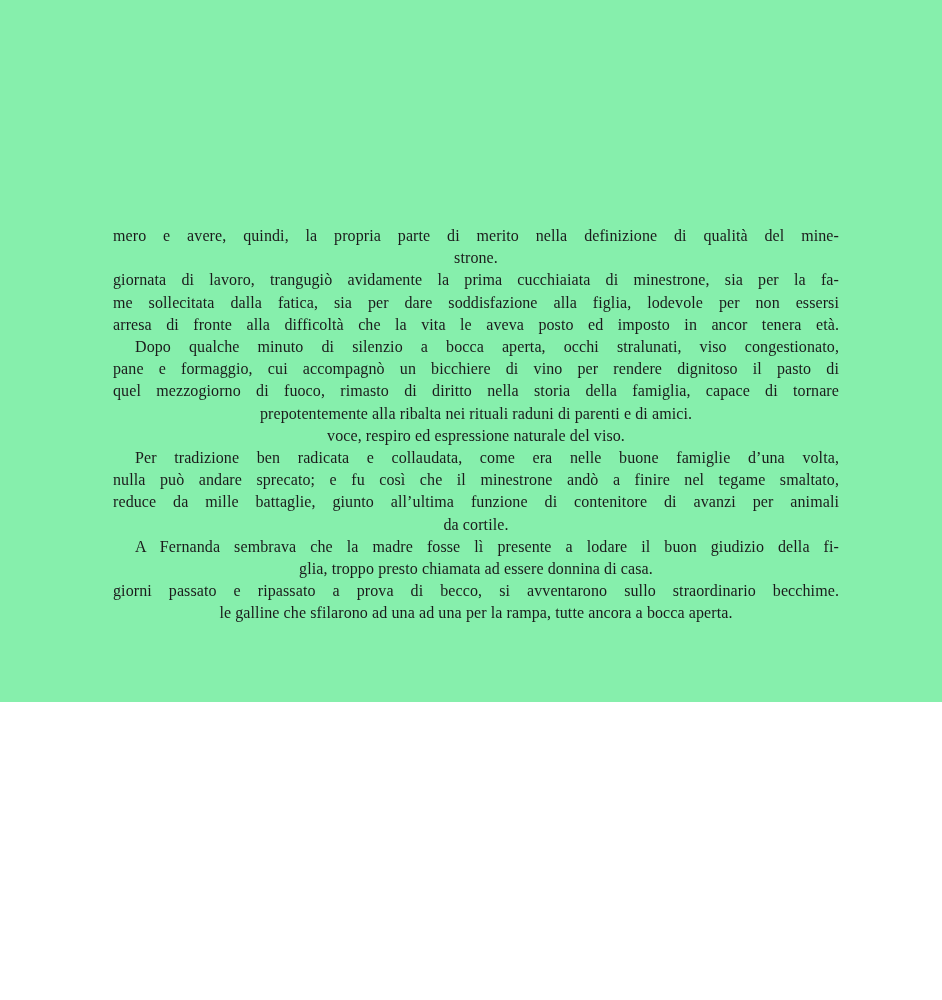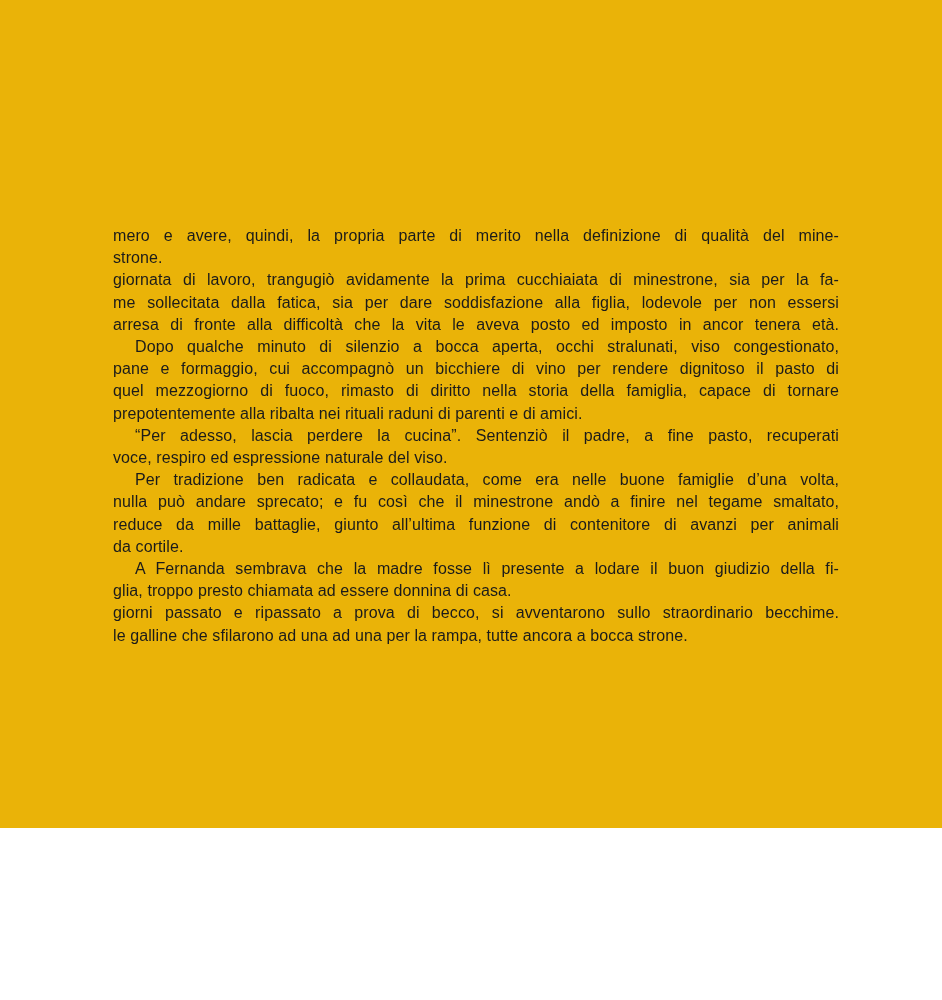--- a/index.html
+++ b/index.html
@@ -3,38 +3,38 @@
 <meta charset="utf-8">
 <style>
   html, body {
     margin: 0;
     padding: 0;
     background: #ffffff;
   }
   .book-page {
     position: relative;
     width: 942px;
-    height: 828px;
-    background: #eab308;
+    height: 702px;
+    background: #86efac;
     overflow: hidden;
-    font-family: Liberation Sans, sans-serif;
+    font-family: Liberation Serif, serif;
     color: #1b1b1b;
   }
   .page-text {
     position: absolute;
     left: 113px;
     top: 225px;
     width: 726px;
     font-size: 16px;
     line-height: 22.2px;
     letter-spacing: 0.1px;
   }
   .para { margin: 0; padding: 0; }
   .ln {
-    text-align: left;
+    text-align: center;
     white-space: normal;
     overflow: hidden;
   }
   .ln.j {
     text-align: justify;
     text-align-last: justify;
   }
   .ln.ind {
     text-indent: 22px;
   }
@@ -65,40 +65,39 @@
     </div>
 
     <div class="para">
       <div class="ln j ind">Dopo qualche minuto di silenzio a bocca aperta, occhi stralunati, viso congestionato,</div>
       <div class="ln j">pane e formaggio, cui accompagnò un bicchiere di vino per rendere dignitoso il pasto di</div>
       <div class="ln j">quel mezzogiorno di fuoco, rimasto di diritto nella storia della famiglia, capace di tornare</div>
       <div class="ln">prepotentemente alla ribalta nei rituali raduni di parenti e di amici.</div>
     </div>
 
     <div class="para">
-      <div class="ln j ind">“Per adesso, lascia perdere la cucina”. Sentenziò il padre, a fine pasto, recuperati</div>
       <div class="ln">voce, respiro ed espressione naturale del viso.</div>
     </div>
 
     <div class="para">
       <div class="ln j ind">Per tradizione ben radicata e collaudata, come era nelle buone famiglie d’una volta,</div>
       <div class="ln j">nulla può andare sprecato; e fu così che il minestrone andò a finire nel tegame smaltato,</div>
       <div class="ln j">reduce da mille battaglie, giunto all’ultima funzione di contenitore di avanzi per animali</div>
       <div class="ln">da cortile.</div>
     </div>
 
     <div class="para">
       <div class="ln j ind">A Fernanda sembrava che la madre fosse lì presente a lodare il buon giudizio della fi-</div>
       <div class="ln">glia, troppo presto chiamata ad essere donnina di casa.</div>
     </div>
 
     <div class="para">
       <div class="ln j">giorni passato e ripassato a prova di becco, si avventarono sullo straordinario becchime.</div>
     </div>
 
     <div class="para">
-      <div class="ln">le galline che sfilarono ad una ad una per la rampa, tutte ancora a bocca strone.</div>
+      <div class="ln">le galline che sfilarono ad una ad una per la rampa, tutte ancora a bocca aperta.</div>
     </div>
 
   </div>
 
   <div class="page-number">40</div>
 </div>
 
 </body></html>

